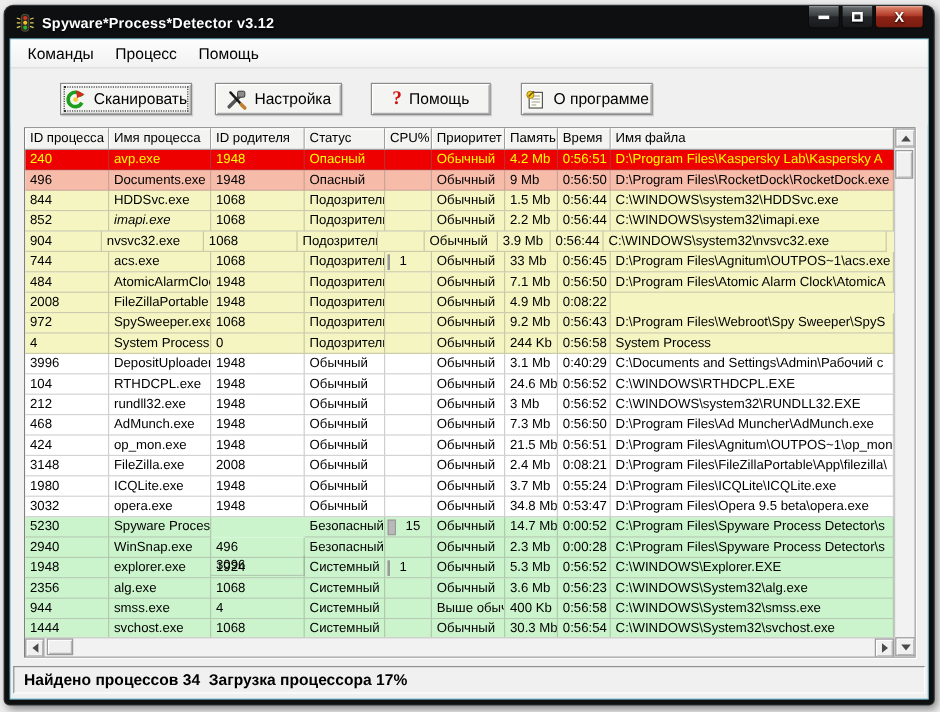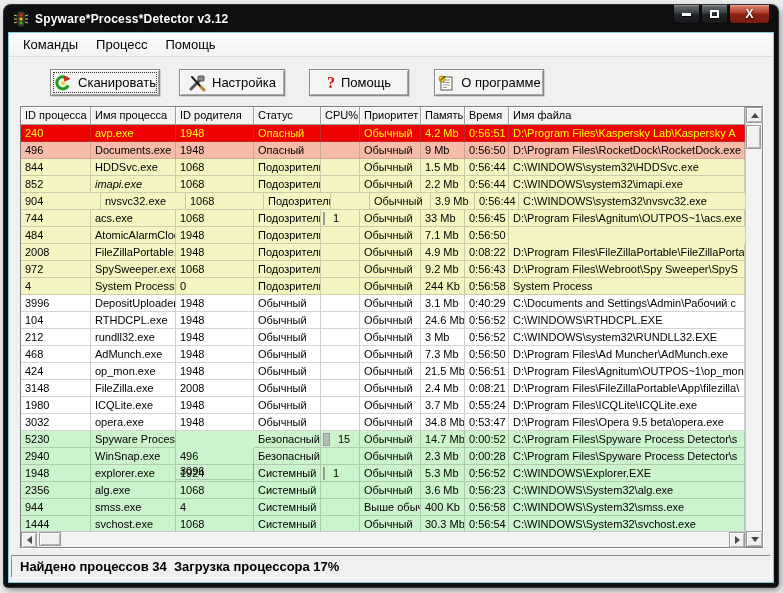--- a/index.html
+++ b/index.html
@@ -198,21 +198,21 @@
               <div class="tcell" style="width: 85px; font-style: italic;">imapi.exe</div>
               <div class="tcell" style="width: 78px;">1068</div>
               <div class="tcell" style="width: 67px;">Подозрительный</div>
               <div class="tcell" style="width: 39px;"></div>
               <div class="tcell" style="width: 61px;">Обычный</div>
               <div class="tcell" style="width: 44px;">2.2 Mb</div>
               <div class="tcell" style="width: 44px;">0:56:44</div>
               <div class="tcell" style="width: 236px;">C:\WINDOWS\system32\imapi.exe</div>
             </div>
             <div class="trow" style="background: rgb(245, 245, 194);">
-              <div class="tcell" style="width: 80px;">904</div>
+              <div class="tcell" style="width: 64px;">904</div>
               <div class="tcell" style="width: 85px;">nvsvc32.exe</div>
               <div class="tcell" style="width: 78px;">1068</div>
               <div class="tcell" style="width: 67px;">Подозрительный</div>
               <div class="tcell" style="width: 39px;"></div>
               <div class="tcell" style="width: 61px;">Обычный</div>
               <div class="tcell" style="width: 44px;">3.9 Mb</div>
               <div class="tcell" style="width: 44px;">0:56:44</div>
               <div class="tcell" style="width: 236px;">C:\WINDOWS\system32\nvsvc32.exe</div>
             </div>
             <div class="trow" style="background: rgb(245, 245, 194);">
@@ -231,31 +231,31 @@
             </div>
             <div class="trow" style="background: rgb(245, 245, 194);">
               <div class="tcell" style="width: 70px;">484</div>
               <div class="tcell" style="width: 85px;">AtomicAlarmClock.exe</div>
               <div class="tcell" style="width: 78px;">1948</div>
               <div class="tcell" style="width: 67px;">Подозрительный</div>
               <div class="tcell" style="width: 39px;"></div>
               <div class="tcell" style="width: 61px;">Обычный</div>
               <div class="tcell" style="width: 44px;">7.1 Mb</div>
               <div class="tcell" style="width: 44px;">0:56:50</div>
+              <div class="tcell" style="width: 236px;">D:\Program Files\Atomic Alarm Clock\AtomicA</div>
             </div>
             <div class="trow" style="background: rgb(245, 245, 194);">
               <div class="tcell" style="width: 70px;">2008</div>
               <div class="tcell" style="width: 85px;">FileZillaPortable.exe</div>
               <div class="tcell" style="width: 78px;">1948</div>
               <div class="tcell" style="width: 67px;">Подозрительный</div>
               <div class="tcell" style="width: 39px;"></div>
               <div class="tcell" style="width: 61px;">Обычный</div>
               <div class="tcell" style="width: 44px;">4.9 Mb</div>
               <div class="tcell" style="width: 44px;">0:08:22</div>
-              <div class="tcell" style="width: 236px;">D:\Program Files\FileZillaPortable\FileZillaPorta</div>
             </div>
             <div class="trow" style="background: rgb(245, 245, 194);">
               <div class="tcell" style="width: 70px;">972</div>
               <div class="tcell" style="width: 85px;">SpySweeper.exe</div>
               <div class="tcell" style="width: 78px;">1068</div>
               <div class="tcell" style="width: 67px;">Подозрительный</div>
               <div class="tcell" style="width: 39px;"></div>
               <div class="tcell" style="width: 61px;">Обычный</div>
               <div class="tcell" style="width: 44px;">9.2 Mb</div>
               <div class="tcell" style="width: 44px;">0:56:43</div>

